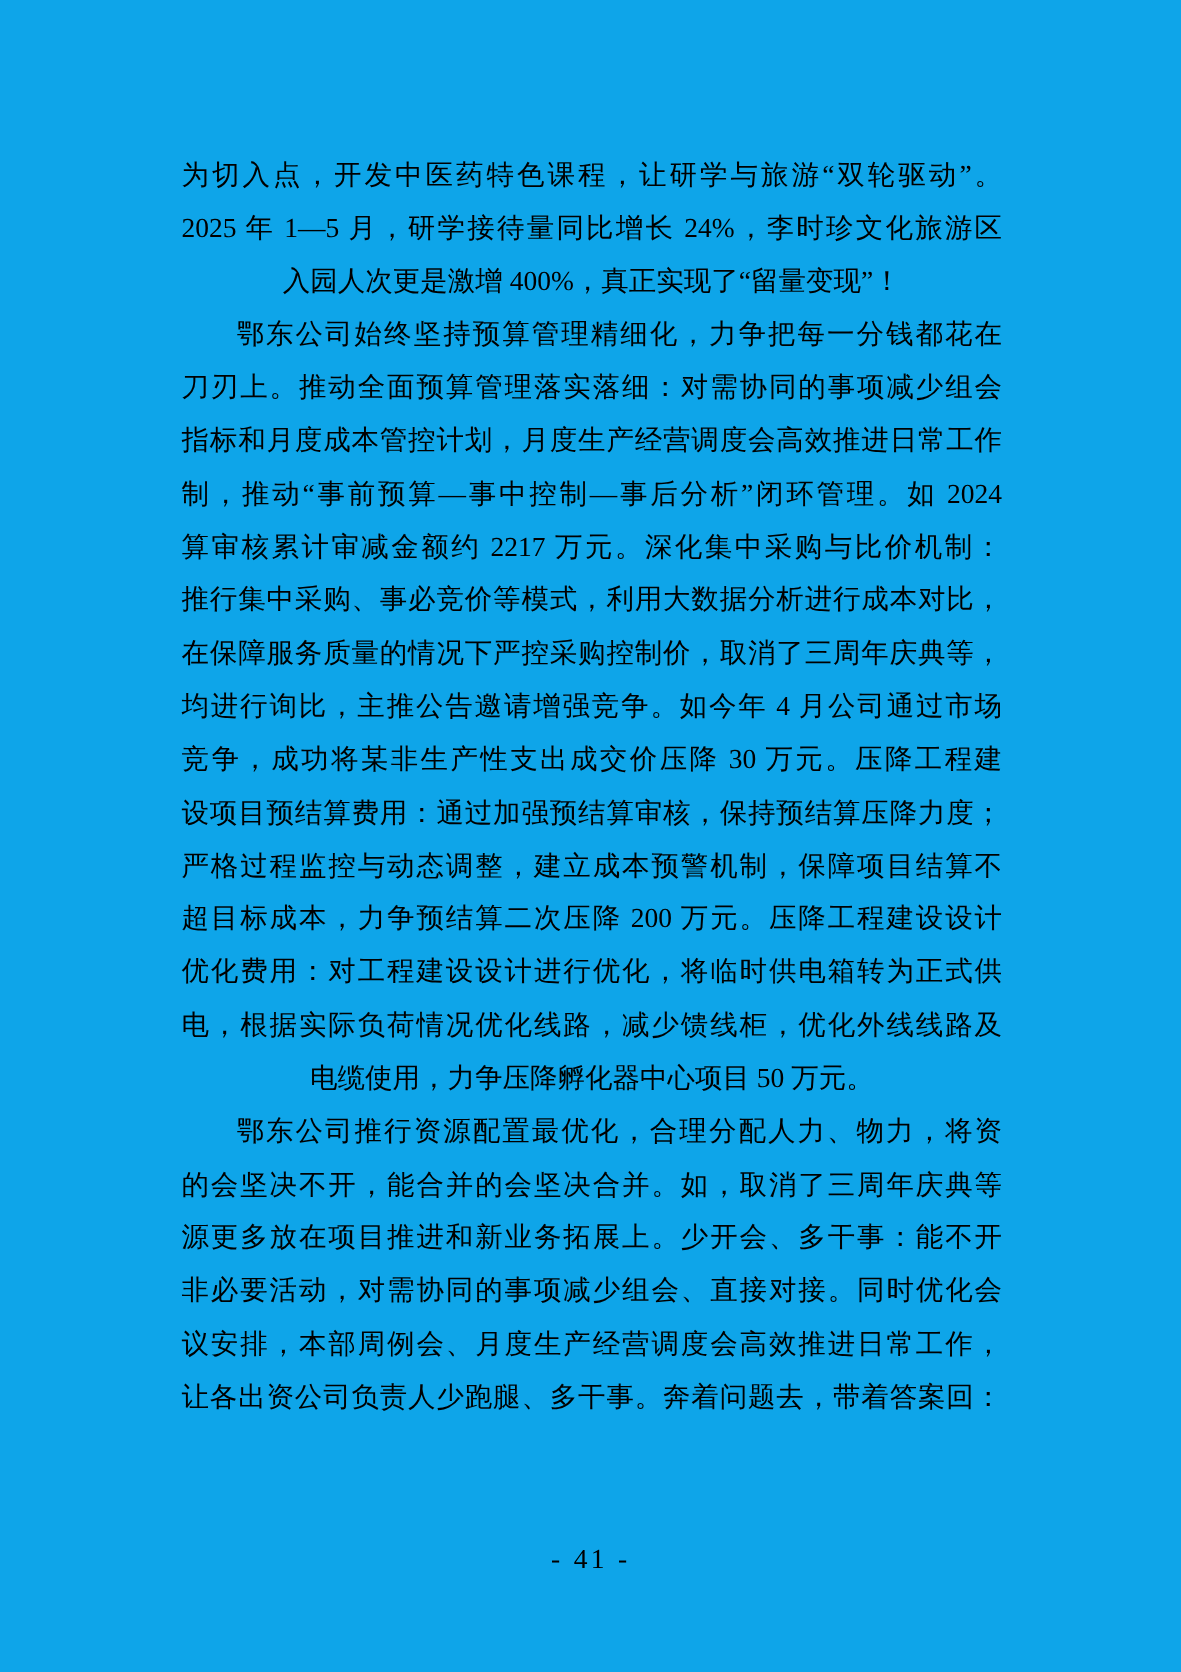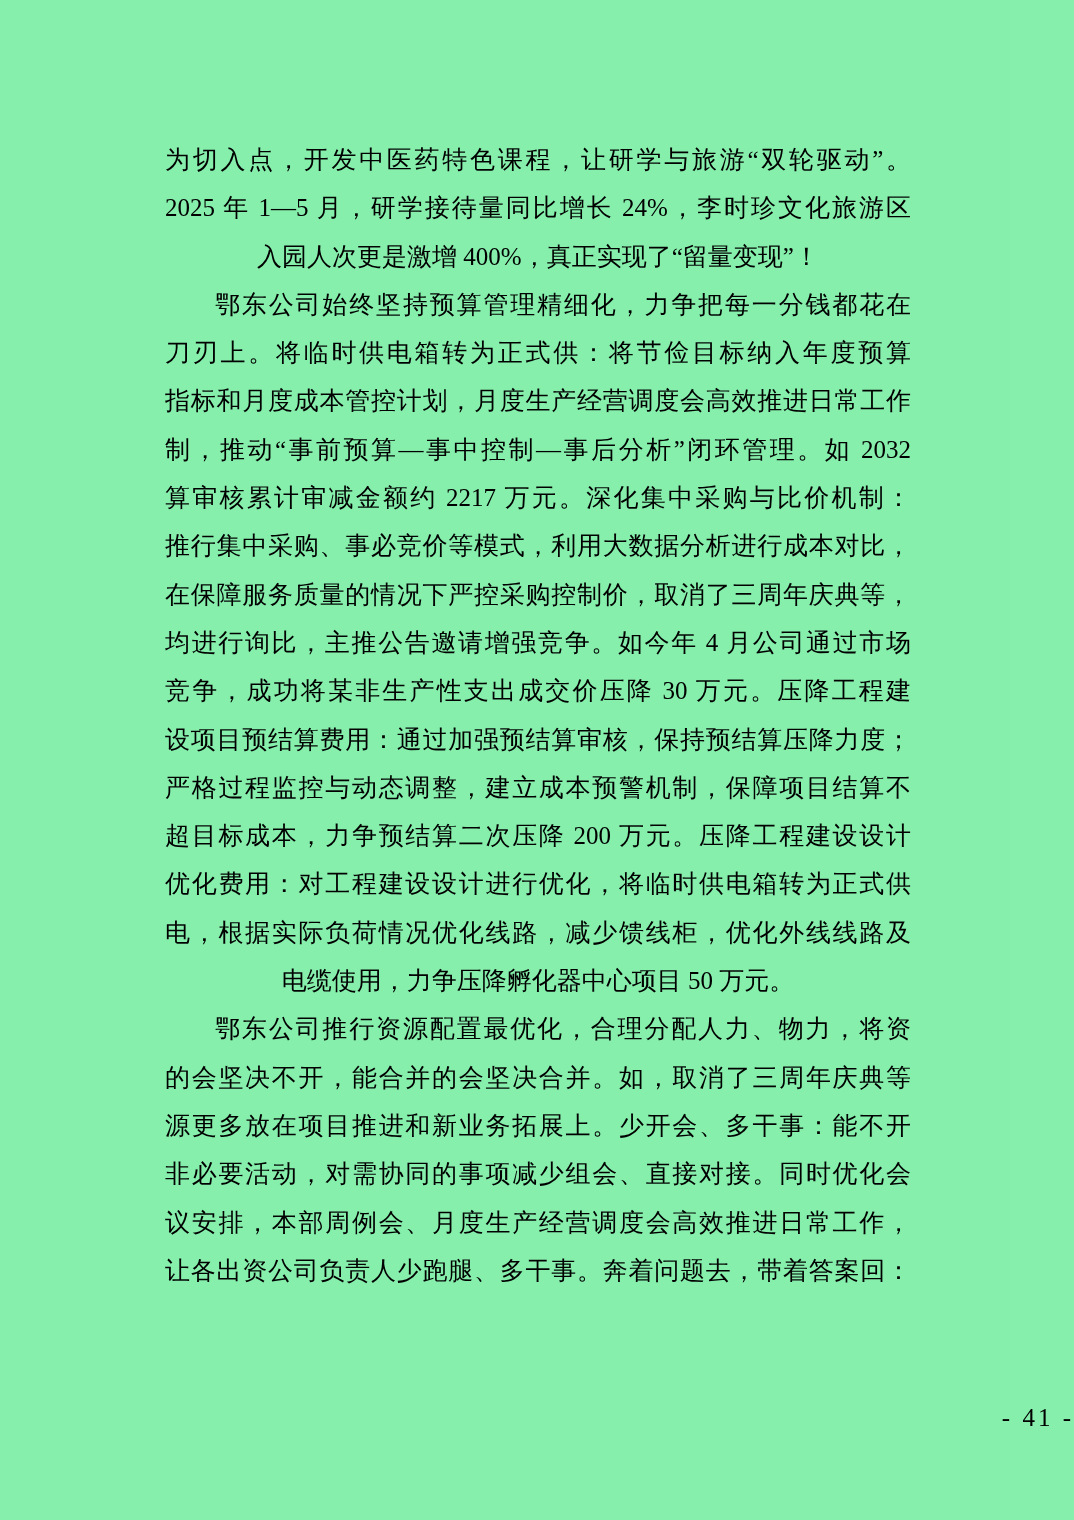--- a/index.html
+++ b/index.html
@@ -10,21 +10,21 @@
     width: 1074px;
     height: 1520px;
     background: #ffffff;
     color: #000000;
     font-family: "Liberation Serif", "DejaVu Serif", serif;
   }
   .page {
     position: relative;
     width: 1074px;
     height: 1520px;
-    background: #86efac;
+    background: #0ea5e9;
     overflow: hidden;
   }
   .text-block {
     position: absolute;
     left: 165px;
     top: 136px;
     width: 746px;
   }
   .line {
     font-size: 25px;
@@ -40,40 +40,40 @@
     text-align-last: justify;
   }
   .line.indent {
     text-indent: 50px;
   }
   .footer {
     position: absolute;
     left: 0;
     top: 1404px;
     width: 1074px;
-    text-align: right;
+    text-align: center;
   }
   .footer span {
     font-size: 25px;
     letter-spacing: 3px;
     color: #000000;
   }
 </style>
 </head>
 <body>
 
 <div class="page">
   <div class="text-block" id="text-block">
       <div class="line justify">为切入点，开发中医药特色课程，让研学与旅游“双轮驱动”。</div>
       <div class="line justify">2025 年 1—5 月，研学接待量同比增长 24%，李时珍文化旅游区</div>
       <div class="line">入园人次更是激增 400%，真正实现了“留量变现”！</div>
       <div class="line justify indent">鄂东公司始终坚持预算管理精细化，力争把每一分钱都花在</div>
-      <div class="line justify">刀刃上。将临时供电箱转为正式供：将节俭目标纳入年度预算</div>
+      <div class="line justify">刀刃上。推动全面预算管理落实落细：对需协同的事项减少组会</div>
       <div class="line justify">指标和月度成本管控计划，月度生产经营调度会高效推进日常工作</div>
-      <div class="line justify">制，推动“事前预算—事中控制—事后分析”闭环管理。如 2032</div>
+      <div class="line justify">制，推动“事前预算—事中控制—事后分析”闭环管理。如 2024</div>
       <div class="line justify">算审核累计审减金额约 2217 万元。深化集中采购与比价机制：</div>
       <div class="line justify">推行集中采购、事必竞价等模式，利用大数据分析进行成本对比，</div>
       <div class="line justify">在保障服务质量的情况下严控采购控制价，取消了三周年庆典等，</div>
       <div class="line justify">均进行询比，主推公告邀请增强竞争。如今年 4 月公司通过市场</div>
       <div class="line justify">竞争，成功将某非生产性支出成交价压降 30 万元。压降工程建</div>
       <div class="line justify">设项目预结算费用：通过加强预结算审核，保持预结算压降力度；</div>
       <div class="line justify">严格过程监控与动态调整，建立成本预警机制，保障项目结算不</div>
       <div class="line justify">超目标成本，力争预结算二次压降 200 万元。压降工程建设设计</div>
       <div class="line justify">优化费用：对工程建设设计进行优化，将临时供电箱转为正式供</div>
       <div class="line justify">电，根据实际负荷情况优化线路，减少馈线柜，优化外线线路及</div>

